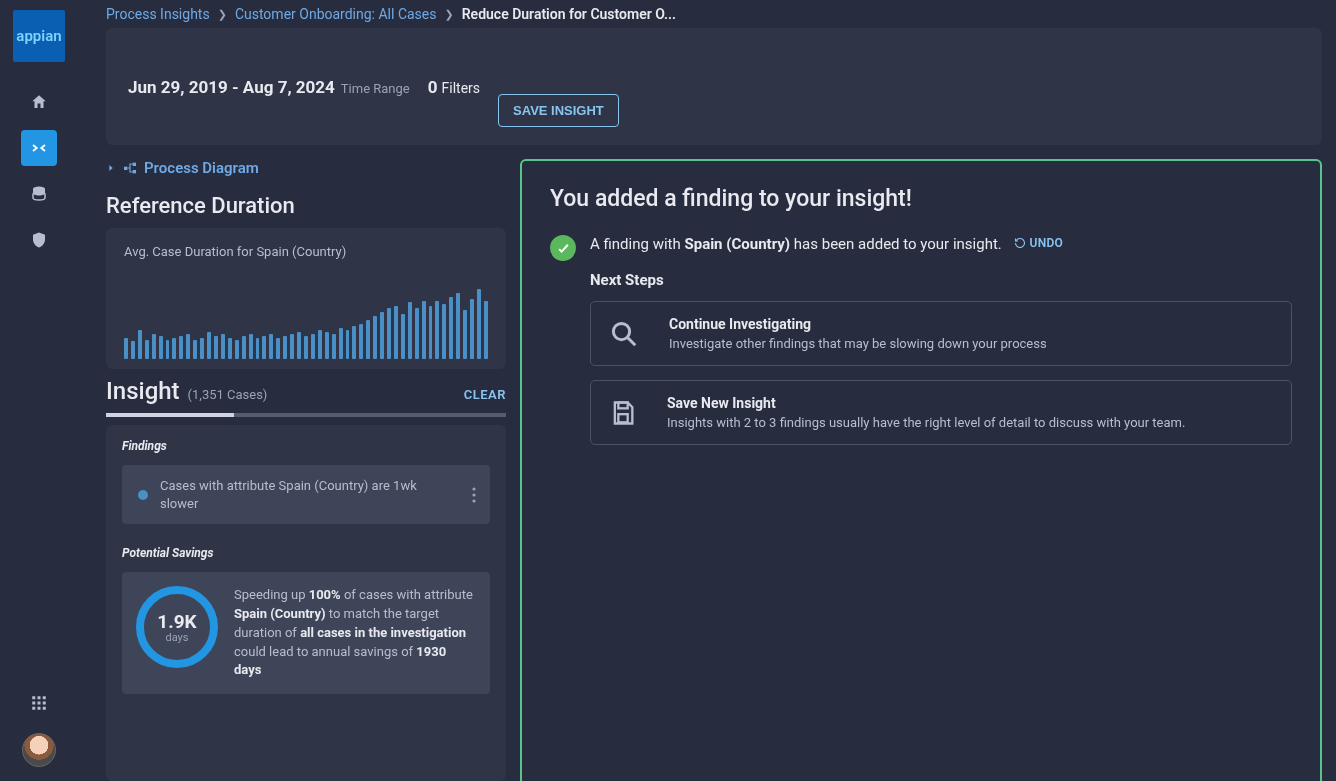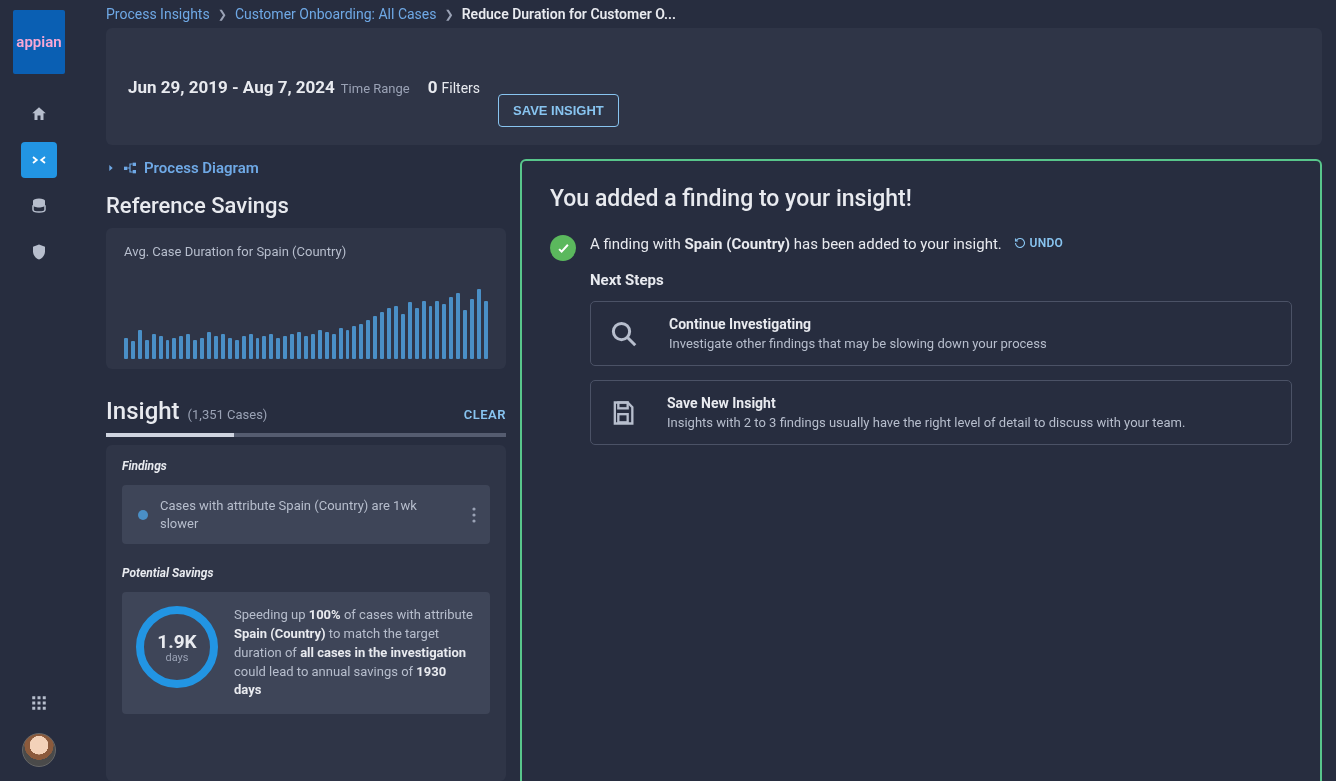--- a/index.html
+++ b/index.html
@@ -30,23 +30,23 @@
   
   .nav-rail {
     width: 78px;
     background: var(--bg-main);
     display: flex;
     flex-direction: column;
     align-items: center;
     padding-top: 10px;
   }
   .nav-logo {
-    width: 52px; height: 64px;
+    width: 52px; height: 52px;
     background: #0a5fb3;
-    color: #f9a8d4;
+    color: #7dd3fc;
     font-weight: 600;
     font-size: 15px;
     display: flex; align-items: center; justify-content: center;
     border-radius: 2px;
     margin-bottom: 22px;
   }
   .nav-item {
     width: 36px; height: 36px;
     display: flex; align-items: center; justify-content: center;
     color: var(--text-secondary);
@@ -156,21 +156,21 @@
     height: 78px; margin-top: 22px;
   }
   .ref-bar {
     flex: 1;
     background: #4a8fc6;
     border-radius: 1px;
   }
   
   .insight-header {
     display: flex; align-items: baseline; justify-content: space-between;
-    margin-top: 28px;
+    margin-top: 8px;
   }
   .insight-left { display: flex; align-items: baseline; gap: 8px; }
   .insight-title { font-size: 24px; font-weight: 500; }
   .insight-count { font-size: 13px; color: var(--text-muted); }
   .insight-clear { color: var(--accent-light); font-size: 13px; font-weight: 600; cursor: pointer; letter-spacing: 0.5px; }
   .insight-progress {
     height: 4px; background: #555c70; margin-top: 8px;
     position: relative;
   }
   .insight-progress::before {
@@ -340,21 +340,21 @@
           </svg>
         <svg width="16" height="16" viewBox="0 0 24 24" fill="currentColor">
             <rect x="3" y="10" width="5" height="5"></rect>
             <rect x="16" y="4" width="5" height="5"></rect>
             <rect x="16" y="15" width="5" height="5"></rect>
             <path d="M8 12h4V6h4M12 12v6h4" fill="none" stroke="currentColor" stroke-width="1.8"></path>
           </svg>
         <span>Process Diagram</span>
       </div>
 
-      <div class="section-title">Reference Savings</div>
+      <div class="section-title">Reference Duration</div>
       <div class="ref-card">
         <div class="ref-label">Avg. Case Duration for Spain (Country)</div>
         <div class="ref-chart" id="ref-chart">
             <div class="ref-bar" style="height: 27.5%;"></div>
             <div class="ref-bar" style="height: 22.5%;"></div>
             <div class="ref-bar" style="height: 37.5%;"></div>
             <div class="ref-bar" style="height: 25%;"></div>
             <div class="ref-bar" style="height: 32.5%;"></div>
             <div class="ref-bar" style="height: 30%;"></div>
             <div class="ref-bar" style="height: 25%;"></div>

